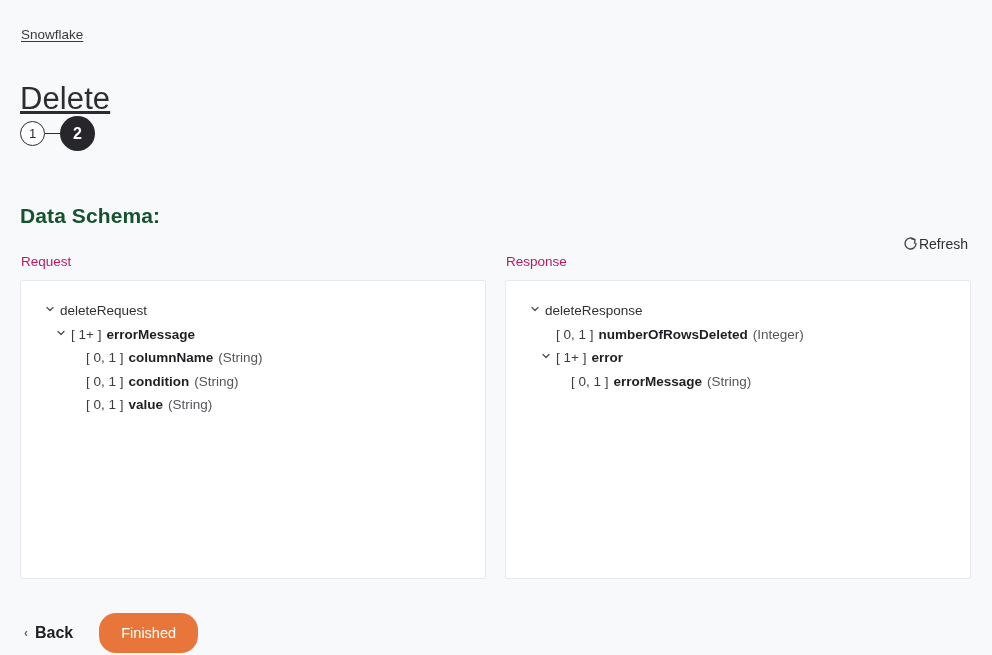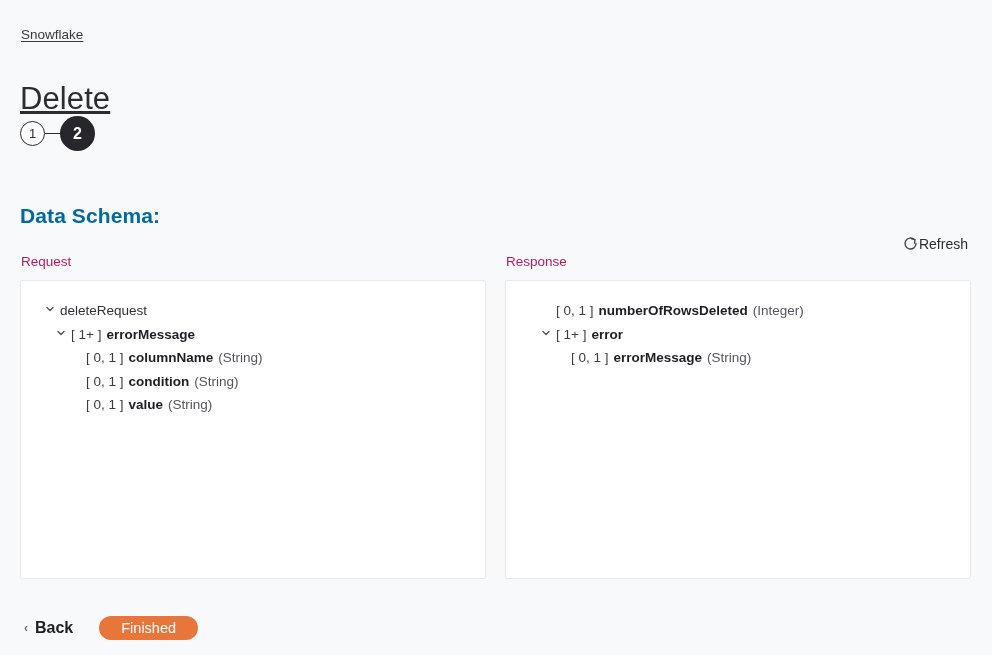--- a/index.html
+++ b/index.html
@@ -78,21 +78,21 @@
     font-weight: 600;
     margin-left: -1px;
   }
 
   
   .section-heading {
     position: absolute;
     left: 20px; top: 176px;
     font-size: 21px;
     font-weight: 600;
-    color: #0369a1;
+    color: #14532d;
     letter-spacing: 0.1px;
   }
 
   
   .col-label {
     position: absolute;
     top: 243px;
     font-size: 13.5px;
     color: #be185d;
   }
@@ -188,21 +188,21 @@
     margin-right: 22px;
   }
   .back-chev { color: #6a6a6f; font-size: 12px; line-height: 1; }
   .pill {
     border: none;
     border-radius: 17px;
     font-family: inherit;
     font-size: 14.5px;
     color: #ffffff;
     cursor: pointer;
-    height: 24px;
+    height: 40px;
     padding: 0 22px;
     display: flex;
     align-items: center;
     justify-content: center;
   }
   .pill.finished { background: #e8763a; min-width: 88px; margin-right: 25px; }
   .pill.discard  { background: #9a999e; min-width: 138px; }
 </style>
 </head>
 <body>
@@ -277,20 +277,28 @@
         <span class="node-name">value</span>
         <span class="node-type">(String)</span>
       </li>
 
     </ul>
   </div>
 
   <div class="panel response">
     <ul class="tree">
 
+      <li class="node lvl0">
+        <span class="chev">
+          <svg width="10" height="10" viewBox="0 0 10 10" fill="none" stroke="#55555a" stroke-width="1.4" stroke-linecap="round" stroke-linejoin="round">
+            <path d="M2 3.6 L5 6.6 L8 3.6"></path>
+          </svg>
+        </span>
+        <span class="node-name plain">deleteResponse</span>
+      </li>
 
       <li class="node lvl1">
         <span class="chev empty"></span>
         <span class="card-rank">[ 0, 1 ]</span>
         <span class="node-name">numberOfRowsDeleted</span>
         <span class="node-type">(Integer)</span>
       </li>
 
       <li class="node lvl1">
         <span class="chev">

